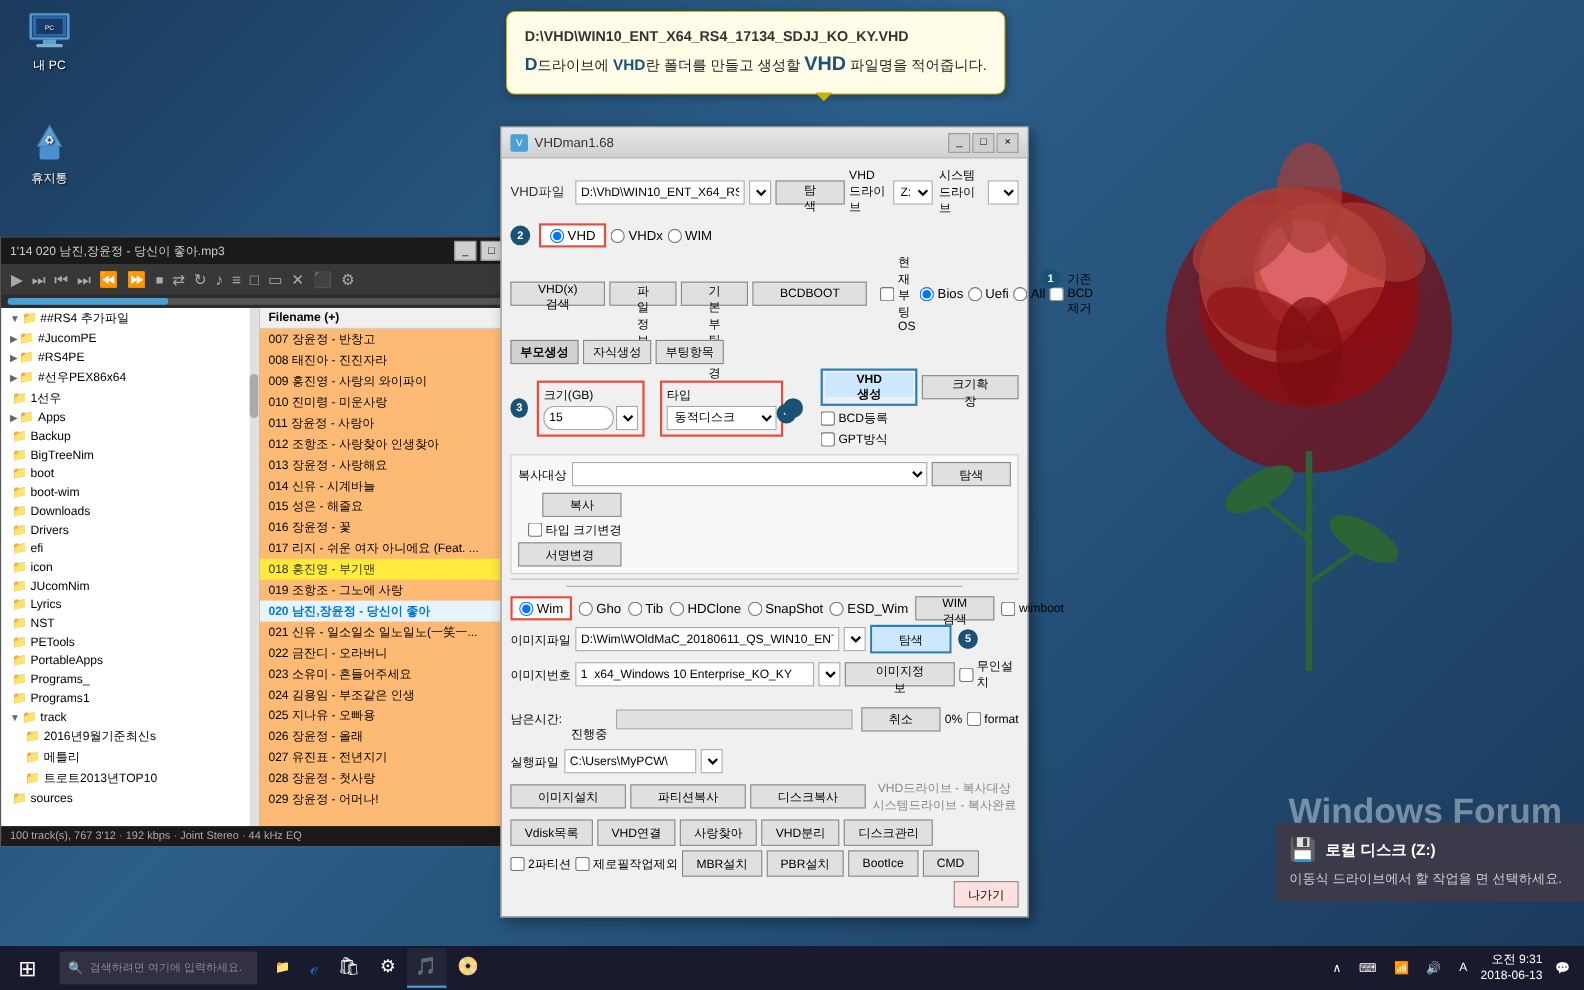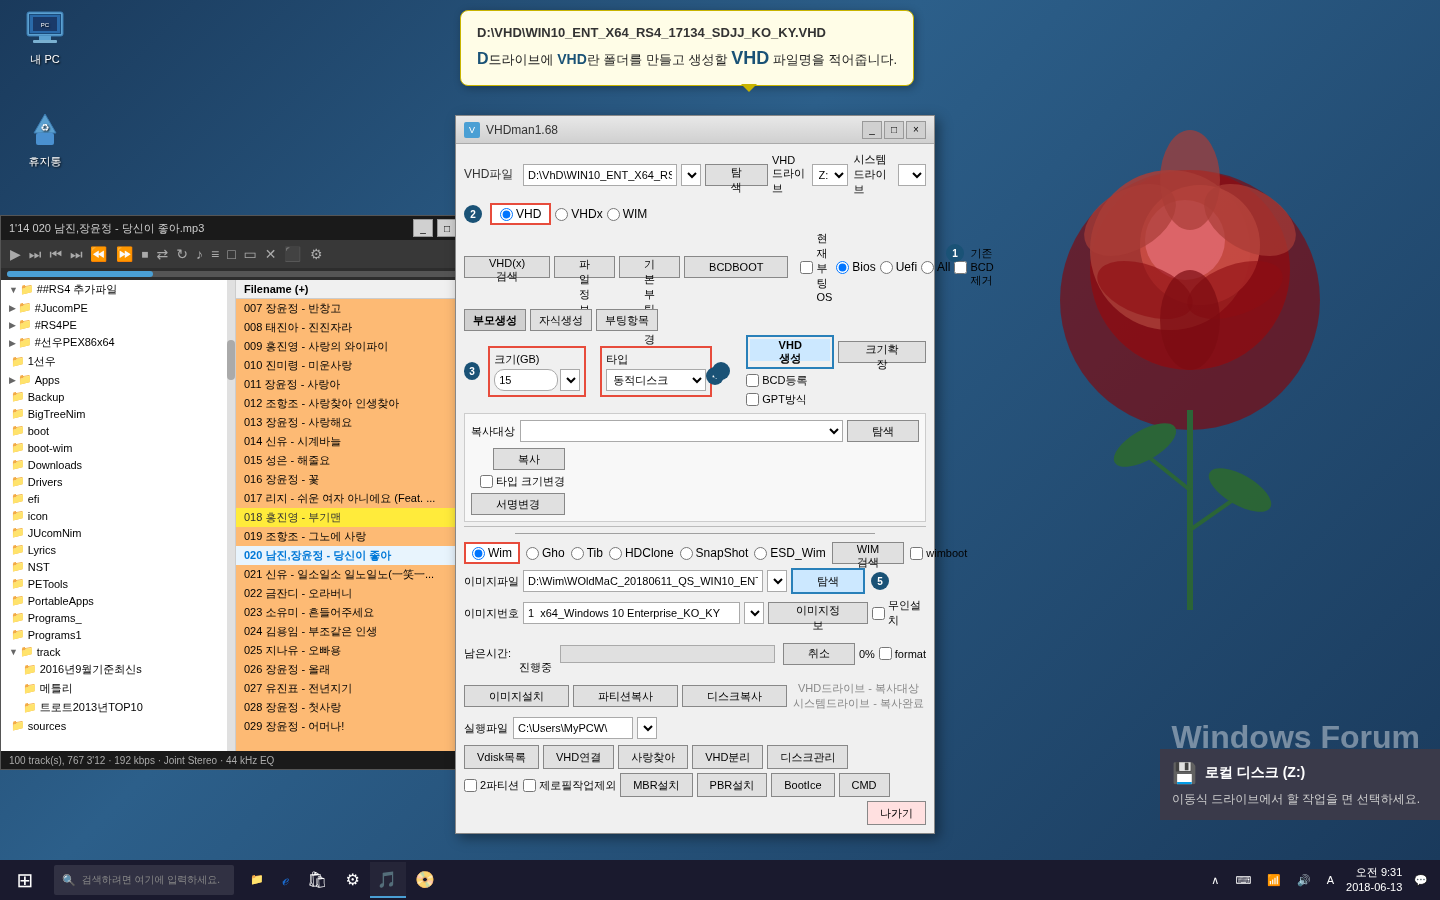--- a/index.html
+++ b/index.html
@@ -1080,30 +1080,30 @@
         <div class="progress-bar-container"></div>
         <button class="form-btn">취소</button>
         <span style="font-size:11px;">0%</span>
         <label class="checkbox-item">
           <input type="checkbox" style=""> 
             <span>format</span>
         </label>
       </div>
 
       <div class="form-row">
+        <span style="font-size:11px;min-width:45px;">실행파일</span>
+        <input class="form-input" style="width: 120px;" value="C:\Users\MyPCW\">
+        <select class="select-box" style="width:20px;"><option>▼</option></select>
+      </div>
+
+      <div class="form-row">
         <button class="form-btn">이미지설치</button>
         <button class="form-btn">파티션복사</button>
         <button class="form-btn">디스크복사</button>
         <span style="font-size:11px;color:#888;flex:1;text-align:center;">VHD드라이브 - 복사대상 시스템드라이브 - 복사완료</span>
-      </div>
-
-      <div class="form-row">
-        <span style="font-size:11px;min-width:45px;">실행파일</span>
-        <input class="form-input" style="width: 120px;" value="C:\Users\MyPCW\">
-        <select class="select-box" style="width:20px;"><option>▼</option></select>
       </div>
 
       <div class="bottom-btns">
         <button class="bottom-btn">Vdisk목록</button>
         <button class="bottom-btn">VHD연결</button>
         <button class="bottom-btn">사랑찾아</button>
         <button class="bottom-btn">VHD분리</button>
         <button class="bottom-btn">디스크관리</button>
       </div>
       <div class="bottom-btns" style="margin-top:4px;">

